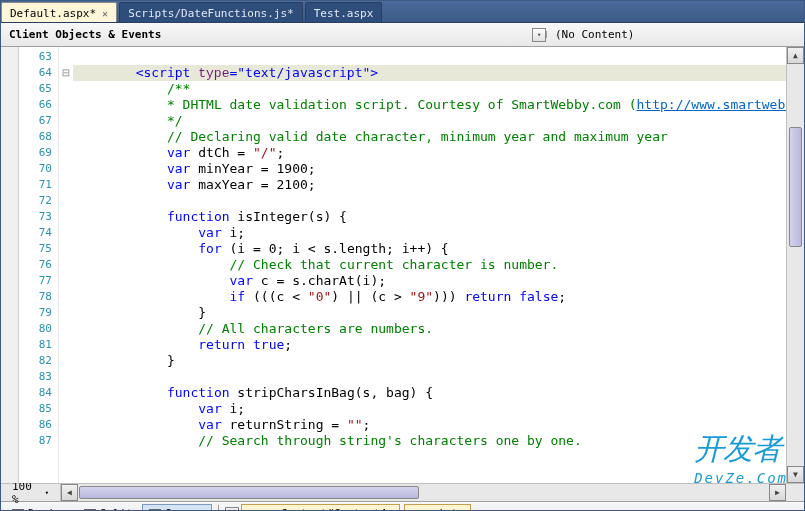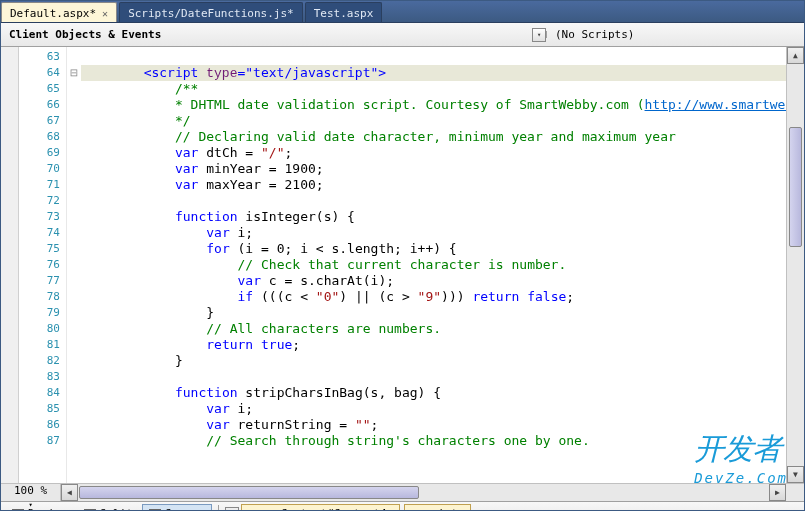--- a/index.html
+++ b/index.html
@@ -8,39 +8,39 @@
 .tab{height:20px;padding:2px 8px 0 8px;font:11px 'Segoe UI',Tahoma,sans-serif;display:flex;align-items:center;gap:6px;cursor:pointer;color:#fff;margin-right:2px;margin-top:15px;}
 .tab.active{background:#fdf6d8;color:#000;border:1px solid #888;border-bottom:none;border-top-left-radius:2px;border-top-right-radius:2px;}
 .tab.inactive{background:#2f4d7a;color:#e0e8f4;border:1px solid #2a3f5f;border-bottom:none;border-top-left-radius:2px;border-top-right-radius:2px;}
 .tab-close{font-size:10px;color:#666;}
 .navbar{height:24px;background:linear-gradient(#f8f8f8,#e8e8e8);border-bottom:1px solid #a0a0a0;display:flex;align-items:center;padding:8px 8px;font:bold 11px 'Segoe UI',Tahoma,sans-serif;}
 .nav-left{flex:1;display:flex;align-items:center;gap:6px;}
 .nav-dd{width:14px;height:14px;border:1px solid #888;background:linear-gradient(#fff,#e0e0e0);display:flex;align-items:center;justify-content:center;font-size:7px;color:#444;}
 .nav-right{width:250px;display:flex;align-items:center;gap:6px;font-weight:normal;padding-left:8px;border-left:1px solid #a0a0a0;height:100%;}
 .editor{display:flex;height:436px;position:relative;}
 .margin{width:18px;background:#f0f0f0;border-right:1px solid #d0d0d0;}
-.gutter{width:48px;background:#fff;border-right:1px solid #e8e8e8;padding-top:2px;}
+.gutter{width:40px;background:#fff;border-right:1px solid #e8e8e8;padding-top:2px;}
 .ln{height:16px;font:11px Consolas,Monaco,monospace;color:#2b91af;text-align:right;padding-right:6px;line-height:16px;}
 .fold{width:14px;background:#fff;padding-top:2px;}
 .fold-sym{height:16px;font:10px Consolas;color:#888;text-align:center;line-height:16px;cursor:pointer;}
 .code{flex:1;background:#fff;padding-top:2px;overflow:hidden;position:relative;}
 .codeline{height:16px;font:13px Consolas,Monaco,monospace;line-height:16px;white-space:pre;color:#000;}
 .codeline.hl{background:#e8e8d8;}
 .k-blue{color:#0000ff;}
 .k-maroon{color:#a31515;}
 .k-green{color:#008000;}
 .k-red{color:#701a75;font-family:Liberation Mono, monospace;}
 .k-link{color:#0066cc;text-decoration:underline;}
 .vscroll{width:18px;background:#e8e8e8;border-left:1px solid #c0c0c0;position:relative;}
 .vscroll .thumb{position:absolute;top:80px;left:2px;width:13px;height:120px;background:linear-gradient(90deg,#d4d4ee,#b8b8dd);border:1px solid #888;border-radius:2px;}
 .vscroll .arr{position:absolute;left:0;width:17px;height:17px;background:linear-gradient(#f0f0f0,#d8d8d8);border:1px solid #888;font-size:8px;display:flex;align-items:center;justify-content:center;color:#444;}
 .vscroll .arr.up{top:0;}
 .vscroll .arr.dn{bottom:0;}
 .hscroll-row{height:18px;display:flex;background:#e8e8e8;border-top:1px solid #c0c0c0;}
-.zoom{width:60px;font:11px 'Segoe UI',Tahoma;display:flex;align-items:center;padding:0 11px;gap:4px;border-right:1px solid #c0c0c0;flex-direction:column;}
+.zoom{width:60px;font:11px 'Segoe UI',Tahoma;display:flex;align-items:center;padding:0 11px;gap:4px;border-right:1px solid #c0c0c0;}
 .hscroll{flex:1;position:relative;}
 .hscroll .thumb{position:absolute;top:2px;left:18px;width:340px;height:13px;background:linear-gradient(#d4d4ee,#b8b8dd);border:1px solid #888;border-radius:2px;}
 .hscroll .arr{position:absolute;top:0;width:17px;height:17px;background:linear-gradient(#f0f0f0,#d8d8d8);border:1px solid #888;font-size:8px;display:flex;align-items:center;justify-content:center;color:#444;}
 .hscroll .arr.lt{left:0;}
 .hscroll .arr.rt{right:0;}
 .viewbar{height:24px;background:linear-gradient(#f8f8f8,#e4e4e4);border-top:1px solid #a0a0a0;display:flex;align-items:center;padding:0 4px;gap:2px;font:11px 'Segoe UI',Tahoma;}
 .vbtn{padding:2px 6px;border:1px solid transparent;display:flex;align-items:center;gap:4px;cursor:pointer;}
 .vbtn.active{border:1px solid #7a9ac0;background:#d4e4f4;}
 .vbtn .ico{width:12px;height:10px;border:1px solid #666;background:#fff;position:relative;}
 .vbtn .ico.split::after{content:'';position:absolute;left:5px;top:0;bottom:0;width:1px;background:#666;}
@@ -65,21 +65,21 @@
     <span>Test.aspx</span>
   </div>
 </div>
 
 <div class="navbar">
   <div class="nav-left">
     <span>Client Objects &amp; Events</span>
   </div>
   <div class="nav-dd">▾</div>
   <div class="nav-right">
-    <span>(No Scripts)</span>
+    <span>(No Content)</span>
   </div>
 </div>
 
 <div class="editor">
   <div class="margin"></div>
   <div class="gutter" id="gutter">
       <div class="ln">63</div>
       <div class="ln">64</div>
       <div class="ln">65</div>
       <div class="ln">66</div>

